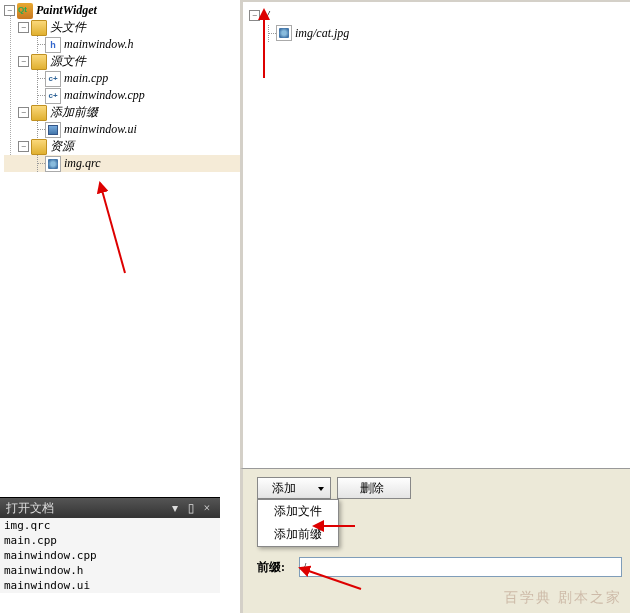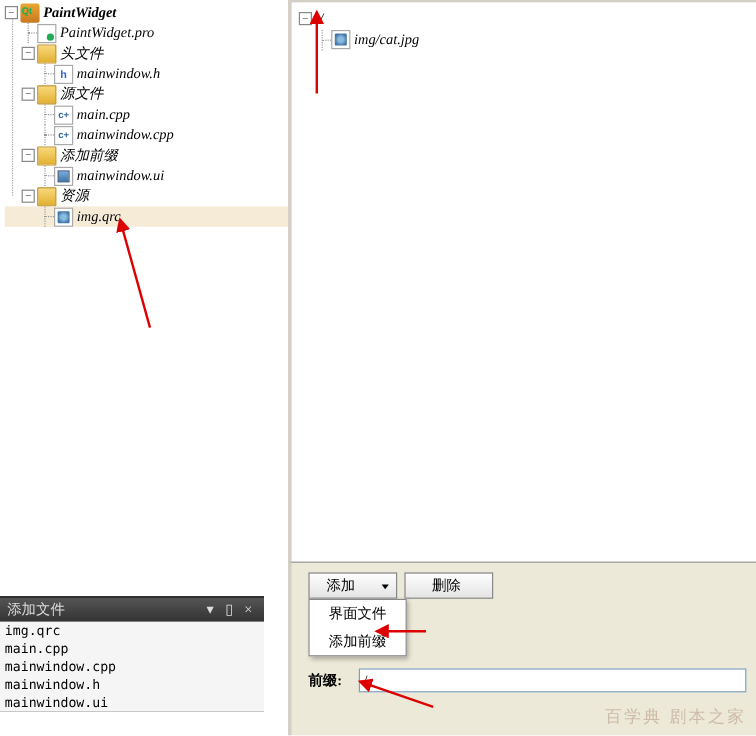--- a/index.html
+++ b/index.html
@@ -63,25 +63,20 @@
 
 <div class="left-panel">
   <div class="vline" style="left:10px;top:8px;height:155px;"></div>
   <div class="tree">
     <div class="tree-node" style="--indent:0px">
       <span class="expander">−</span>
       <span class="icon icon-project"></span>
       <span class="tree-label bold">PaintWidget</span>
     </div>
     <div class="tree-node" style="--indent:14px">
-      <span class="tree-lines"></span>
-      <span class="icon icon-pro"></span>
-      <span class="tree-label">PaintWidget.pro</span>
-    </div>
-    <div class="tree-node" style="--indent:14px">
       <span class="expander">−</span>
       <span class="icon icon-folder"></span>
       <span class="tree-label">头文件</span>
     </div>
     <div class="tree-node" style="--indent:28px">
       <span class="tree-lines"></span>
       <span class="icon icon-h">h</span>
       <span class="tree-label">mainwindow.h</span>
     </div>
     <div class="tree-node" style="--indent:14px">
@@ -139,34 +134,34 @@
   <div class="bottom-form">
     <div class="btn-row">
       <div class="combo-btn dropdown" style="width:74px">
         <span>添加</span>
       </div>
       <div class="combo-btn" style="width:74px;padding-left:22px">
         <span>删除</span>
       </div>
     </div>
     <div class="dropdown-menu">
-      <div class="menu-item">界面文件</div>
+      <div class="menu-item">添加文件</div>
       <div class="menu-item">添加前缀</div>
     </div>
     <div class="form-row" style="margin-top:58px">
       <span class="form-label">前缀:</span>
       <input class="form-input" value="/" style="">
     </div>
     <div class="watermark">百学典 剧本之家</div>
   </div>
 </div>
 
 <div class="docs-panel">
   <div class="docs-title">
-    <span class="docs-title-text">添加文件</span>
+    <span class="docs-title-text">打开文档</span>
     <span class="docs-btn">▾</span>
     <span class="docs-btn">▯</span>
     <span class="docs-btn">×</span>
   </div>
   <div class="docs-list">
     <div class="docs-item">img.qrc</div>
     <div class="docs-item">main.cpp</div>
     <div class="docs-item">mainwindow.cpp</div>
     <div class="docs-item">mainwindow.h</div>
     <div class="docs-item">mainwindow.ui</div>

